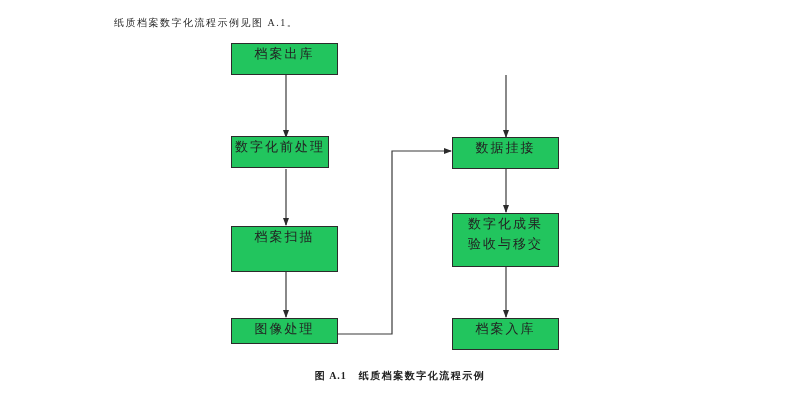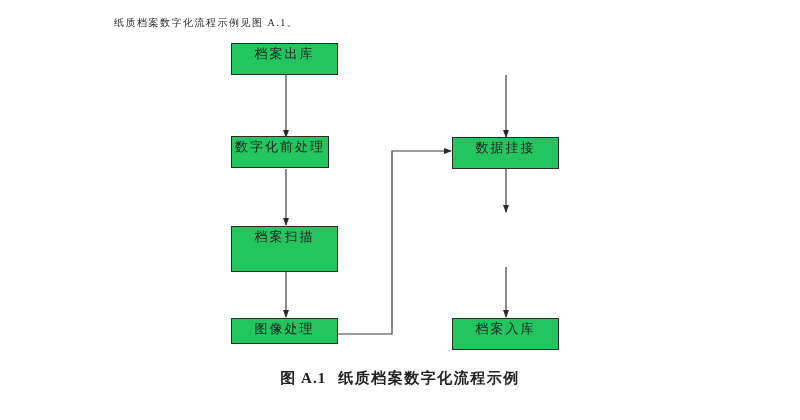--- a/index.html
+++ b/index.html
@@ -58,21 +58,21 @@
     white-space: pre-line;
   }
   .caption {
     position: absolute;
     left: 0;
     top: 369px;
     width: 800px;
     margin: 0;
     text-align: center;
     font-weight: bold;
-    font-size: 15px;
+    font-size: 10px;
     letter-spacing: 1.5px;
     color: #222222;
     white-space: nowrap;
   }
   .caption .fig-num {
     margin-right: 12px;
     letter-spacing: 1px;
   }
 </style>
 </head>
@@ -111,20 +111,24 @@
     <div class="box" style="left:231px;top:226px;width:107px;height:46px">
       <span class="box-label">档案扫描</span>
     </div>
     <div class="box" style="left:231px;top:318px;width:107px;height:26px">
       <span class="box-label">图像处理</span>
     </div>
 
     <div class="box" style="left:452px;top:137px;width:107px;height:32px">
       <span class="box-label">数据挂接</span>
     </div>
+    <div class="box" style="left:452px;top:213px;width:107px;height:54px">
+      <span class="box-label">数字化成果
+验收与移交</span>
+    </div>
     <div class="box" style="left:452px;top:318px;width:107px;height:32px">
       <span class="box-label">档案入库</span>
     </div>
 
   </div>
 
   <p class="caption">
     <span class="fig-num">图 A.1</span><span>纸质档案数字化流程示例</span>
   </p>
 

